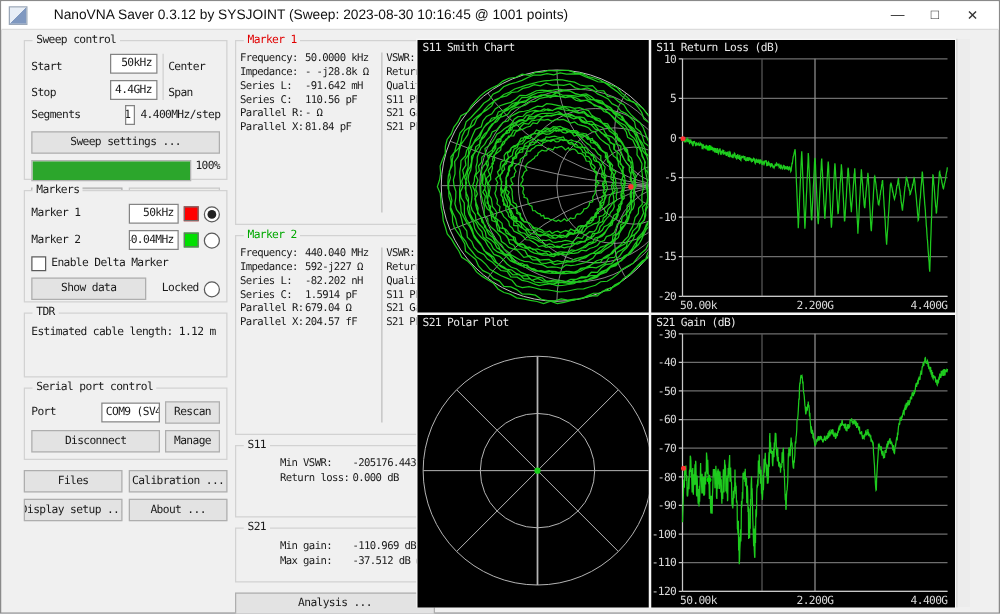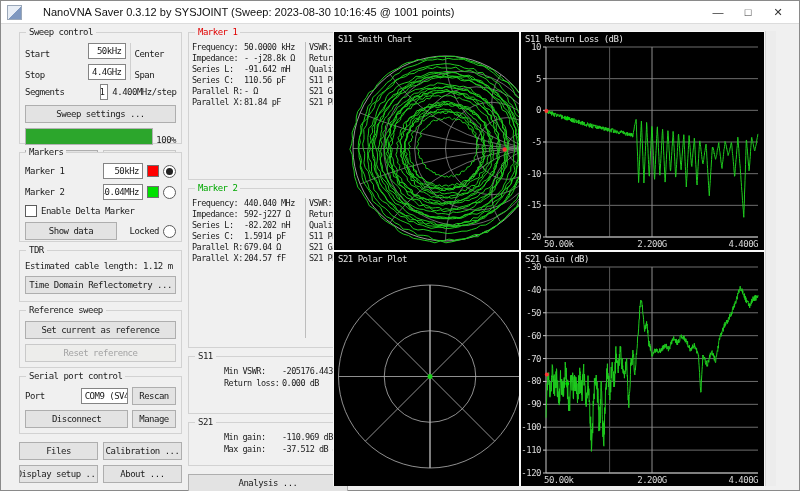--- a/index.html
+++ b/index.html
@@ -22,21 +22,21 @@
   .lbl{white-space:nowrap;}
   .tb{box-sizing:border-box;background:#fff;border:1px solid #848484;height:16px;display:flex;align-items:center;justify-content:flex-end;padding:4px 3px;overflow:hidden;white-space:nowrap;margin-left:32px;}
   .btn{box-sizing:border-box;background:#e3e3e3;border:1px solid #aeaeae;height:18px;display:flex;align-items:center;justify-content:center;white-space:nowrap;cursor:default;overflow:hidden;}
   .btn.dis{color:#a3a3a3;background:#ededeb;border-color:#c9c9c9;}
   .sweep-grid{display:flex;gap:0;margin-bottom:4px;}
   .sweep-col{flex:1;display:flex;flex-direction:column;gap:5px;}
   .sweep-col.first{border-right:1px solid #cfcfcf;padding-right:4px;margin-right:4px;}
   .frow{display:flex;align-items:flex-end;gap:3px;}
   .frow .lbl{width:28px;flex:none;}
   .frow .tb{flex:1;}
-  .progress{display:flex;align-items:flex-end;gap:3px;margin-bottom:5px;}
+  .progress{display:flex;align-items:flex-start;gap:3px;margin-bottom:5px;}
   .pbar{flex:1;height:15px;border:1px solid #b3b3b3;background:#e6e6e6;position:relative;overflow:hidden;}
   .pfill{position:absolute;inset:0;}
   .btn-pair{display:flex;gap:5px;}
   .btn-pair .btn{flex:1;}
   .radio{width:11px;height:11px;border:1px solid #5a5a5a;border-radius:50%;background:#fff;position:relative;flex:none;}
   .radio.sel::after{content:"";position:absolute;inset:2px;background:#222;border-radius:50%;}
   .chk{width:10px;height:10px;border:1px solid #5a5a5a;background:#fff;flex:none;}
   .swatch{width:10px;height:10px;border:1px solid #707070;flex:none;}
   .mk-lbl{width:42px;flex:none;}
   
@@ -140,34 +140,22 @@
           <span class="lbl" style="flex:1;text-align:right">Locked</span>
           <span class="radio"></span>
         </div>
       </div>
 
       <div class="group" style="height:52px">
         <span class="gtitle">TDR</span>
         <div class="row">
             <span class="lbl">Estimated cable length: 1.12 m</span>
           </div>
-        <div class="row">
-            <span class="btn" style="flex:1">Time Domain Reflectometry ...</span>
-          </div>
-      </div>
-
-      <div class="group" style="height:58px">
-        <span class="gtitle">Reference sweep</span>
-        <div class="row">
-            <span class="btn" style="flex:1">Set current as reference</span>
-          </div>
-        <div class="row">
-            <span class="btn dis" style="flex:1">Reset reference</span>
-          </div>
-      </div>
+      </div>
+
 
       <div class="group" style="height:58px">
         <span class="gtitle">Serial port control</span>
         <div class="row">
           <span class="lbl">Port</span>
           <span class="tb" style="flex:1;justify-content:space-between">
             <span>COM9 (SV4401A)</span>
             <span style="color:#444">⌄</span>
           </span>
           <span class="btn" style="width:44px">Rescan</span>

